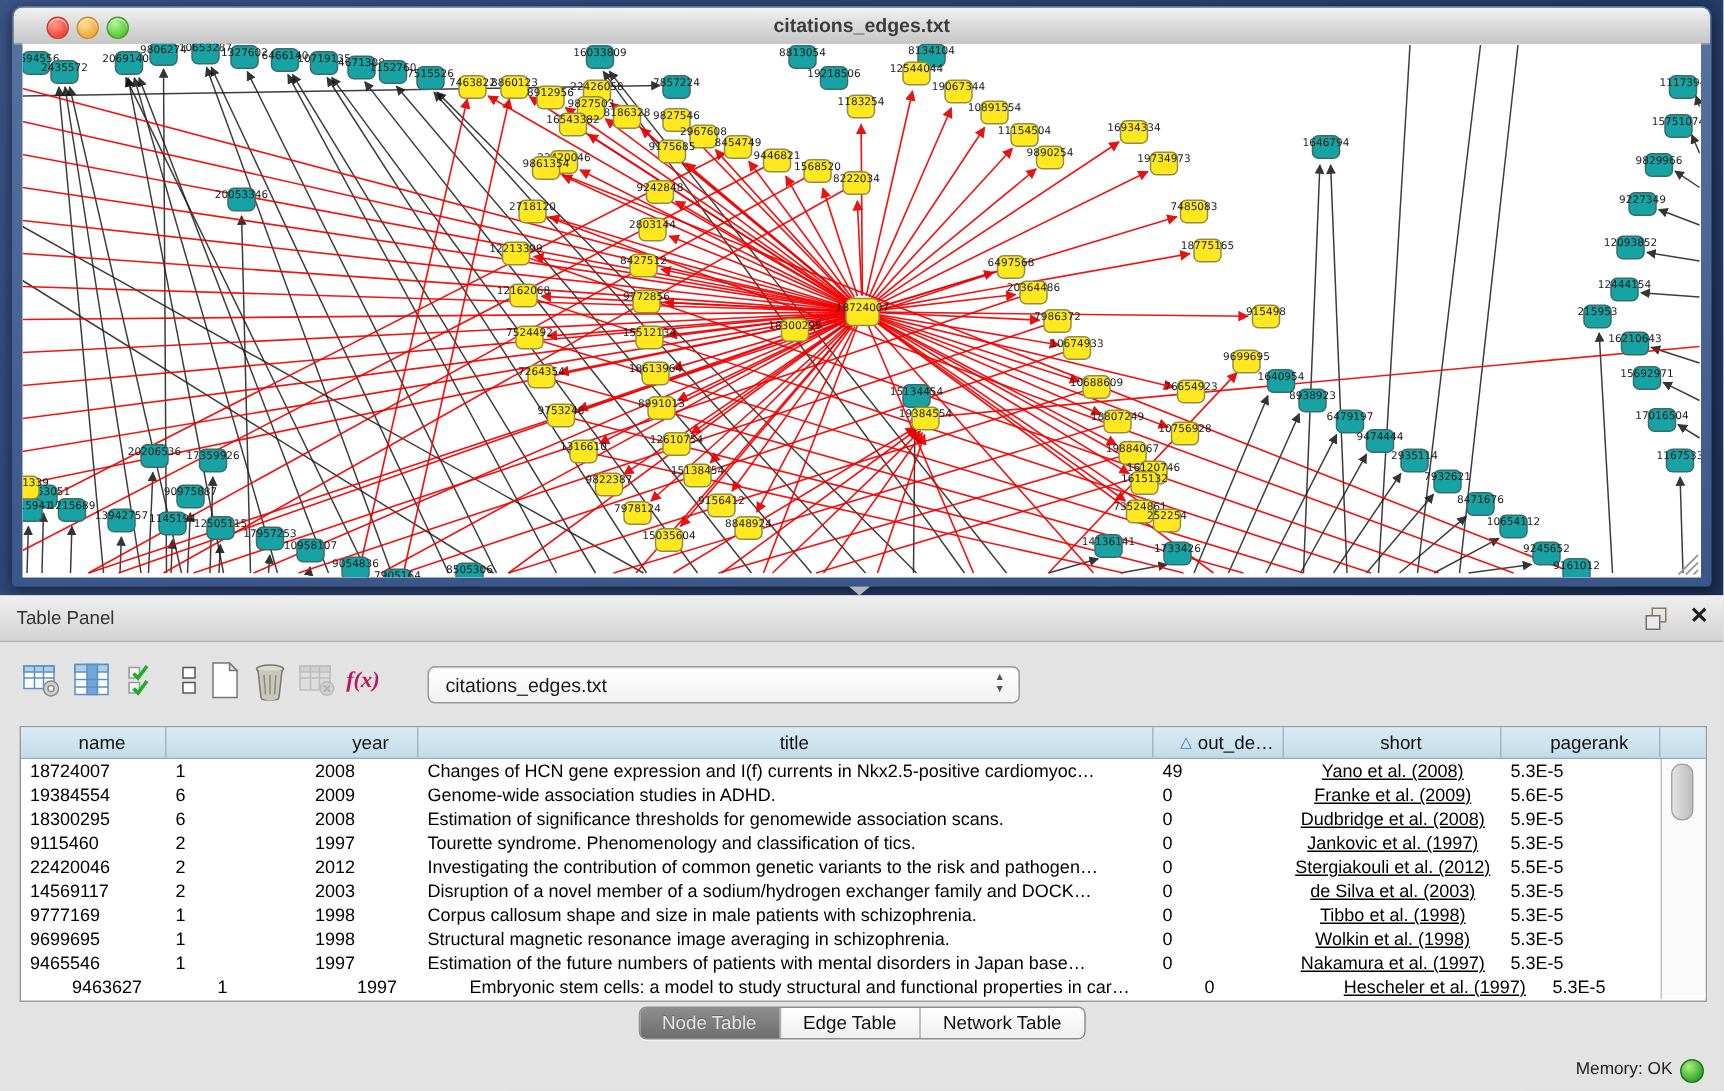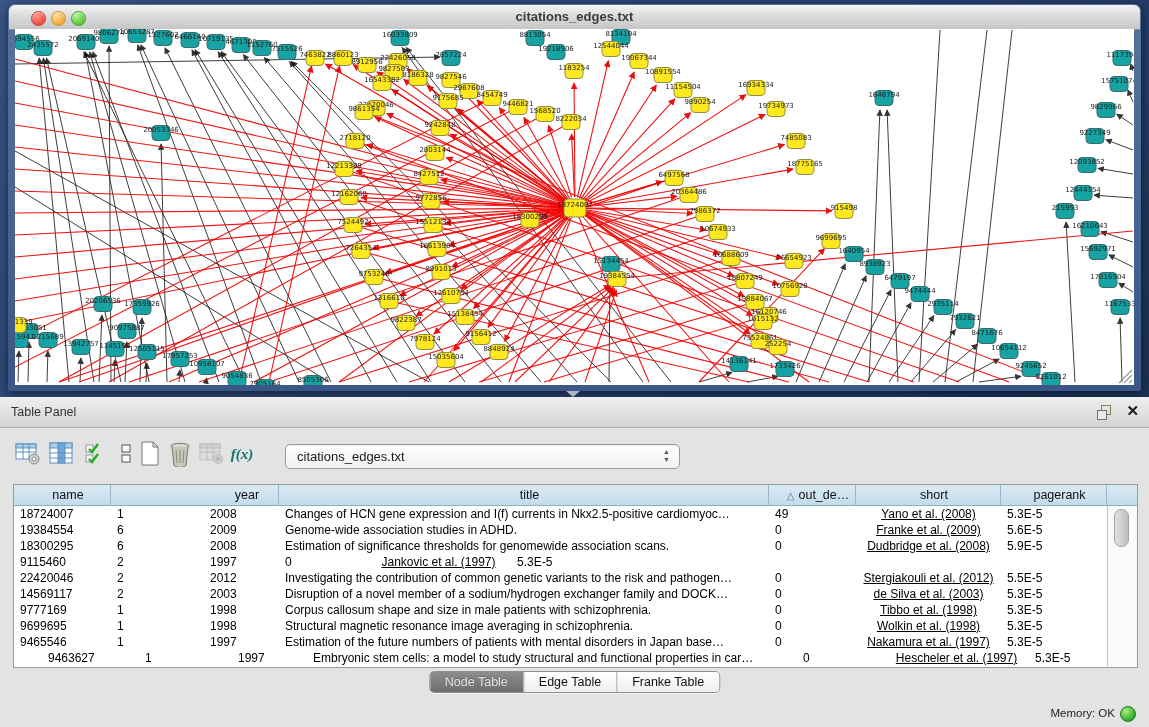--- a/index.html
+++ b/index.html
@@ -35,21 +35,21 @@
   .panel-header{position:absolute;left:0;top:0;width:1149px;height:30px;
     background:linear-gradient(180deg,#efefef,#d3d3d3);border-bottom:1px solid #b2b2b2;}
   .panel-title{position:absolute;left:11px;top:8px;font-size:12.5px;color:#333;}
   .float-ic{position:absolute;right:38px;top:8px;width:14px;height:14px;}
   .float-ic .sq1{position:absolute;left:4px;top:0;width:8px;height:8px;border:1.5px solid #8a7d4e;}
   .float-ic .sq2{position:absolute;left:0;top:5px;width:8px;height:8px;border:1.5px solid #6f6f6f;background:#e9e9e9;}
   .close-ic{position:absolute;right:10px;top:5px;font-size:15px;font-weight:bold;color:#1a1a1a;line-height:18px;}
   
   .toolbar{position:absolute;left:0;top:30px;width:1149px;height:50px;}
   .tb-btn{position:absolute;top:13px;width:28px;height:28px;display:flex;align-items:center;justify-content:center;}
-  .fx{font-family:"Liberation Serif",serif;font-style:italic;font-weight:bold;font-size:15px;color:#0f766e;text-align:right;}
+  .fx{font-family:"Liberation Serif",serif;font-style:italic;font-weight:bold;font-size:15px;color:#be185d;text-align:right;}
   .combo{position:absolute;left:285px;top:17px;width:393px;height:23px;background:linear-gradient(180deg,#ffffff,#f1f1f1);
     border:1px solid #9a9a9a;border-radius:5px;box-shadow:inset 0 1px 1px rgba(0,0,0,.07);}
   .combo-label{position:absolute;left:11px;top:4px;font-size:13px;color:#1a1a1a;}
   .combo-arrows{position:absolute;right:9px;top:3px;font-size:7px;line-height:8px;color:#555;text-align:center;}
   
   .mini{display:block;}
   
   .tbl{position:absolute;left:13px;top:87px;width:1123px;height:182px;background:#fff;border:1px solid #9a9a9a;}
   .tbl-head{display:flex;height:20px;background:linear-gradient(180deg,#d9ebf4,#c3dcEA);border-bottom:1px solid #8fb0c2;}
   .th{box-sizing:border-box;border-right:1px solid #9db8c8;font-size:12.5px;color:#111;
@@ -662,20 +662,21 @@
           <div class="td" style="width: 75px;">2008</div>
           <div class="td" style="width: 490px;">Estimation of significance thresholds for genomewide association scans.</div>
           <div class="td" style="width: 87px;">0</div>
           <div class="td center" style="width: 145px;">Dudbridge et al. (2008)</div>
           <div class="td" style="width: 106px;">5.9E-5</div>
         </div>
         <div class="trow">
           <div class="td" style="width: 97px;">9115460</div>
           <div class="td" style="width: 93px;">2</div>
           <div class="td" style="width: 75px;">1997</div>
+          <div class="td" style="width: 490px;">Tourette syndrome. Phenomenology and classification of tics.</div>
           <div class="td" style="width: 87px;">0</div>
           <div class="td center" style="width: 145px;">Jankovic et al. (1997)</div>
           <div class="td" style="width: 106px;">5.3E-5</div>
         </div>
         <div class="trow">
           <div class="td" style="width: 97px;">22420046</div>
           <div class="td" style="width: 93px;">2</div>
           <div class="td" style="width: 75px;">2012</div>
           <div class="td" style="width: 490px;">Investigating the contribution of common genetic variants to the risk and pathogen…</div>
           <div class="td" style="width: 87px;">0</div>
@@ -729,20 +730,20 @@
         </div>
       </div>
     <div class="vscroll" style="top:21px;height:160px;">
       <div class="vthumb" style="top:3px;"></div>
     </div>
   </div>
 
   <div class="tabbar" id="tabbar">
       <div class="tab sel">Node Table</div>
       <div class="tab">Edge Table</div>
-      <div class="tab">Franke Table</div>
+      <div class="tab">Network Table</div>
     </div>
 
   <div class="statusbar">
     <span class="mem-label">Memory: OK</span>
     <span class="mem-led"></span>
   </div>
 </div>
 
 </body></html>

